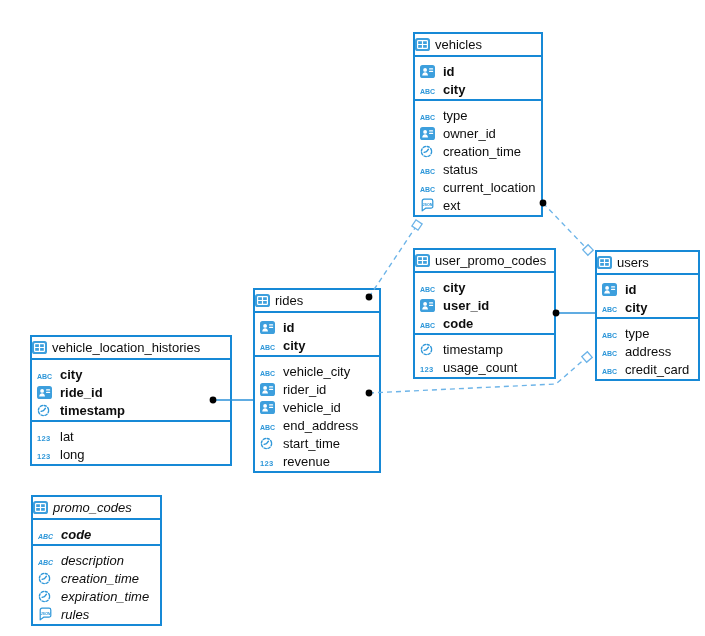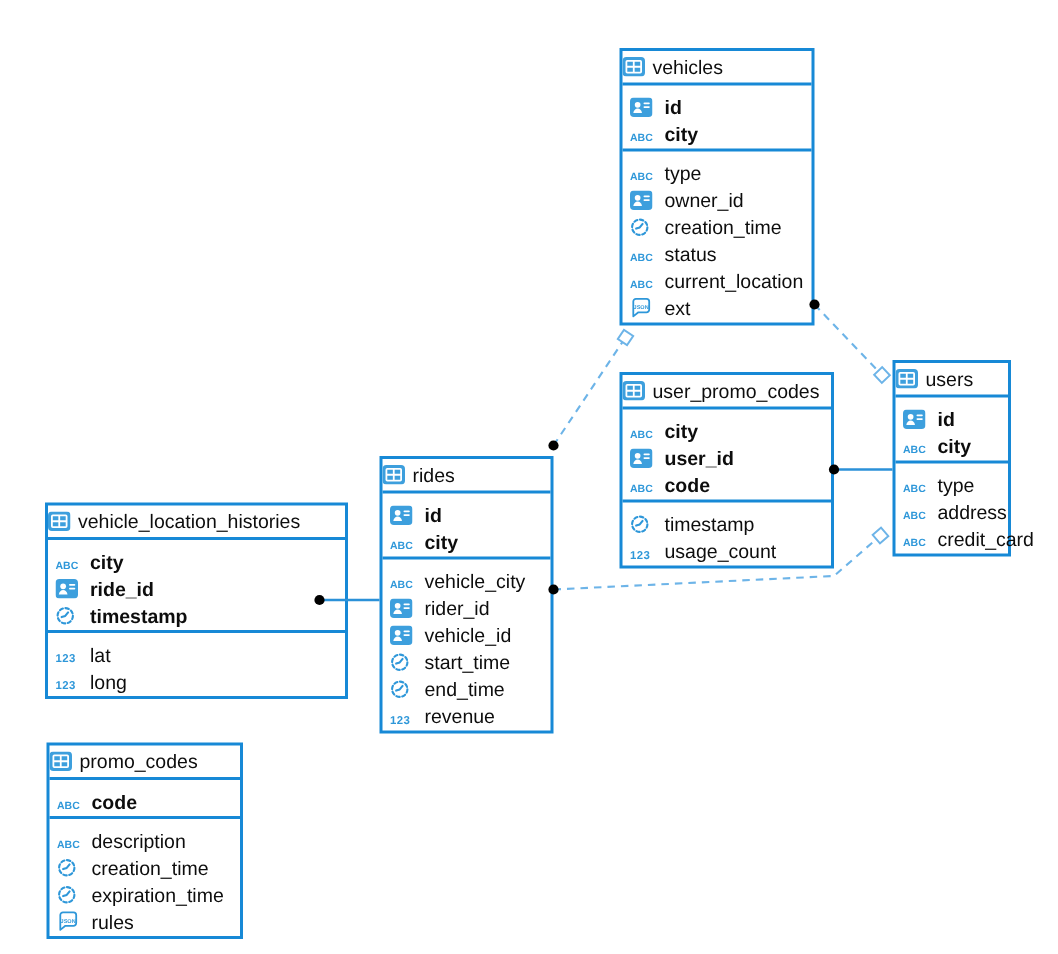--- a/index.html
+++ b/index.html
@@ -167,21 +167,21 @@
         <div class="frow">
           <span class="fi">
             <svg width="17" height="10" viewBox="0 0 17 10">
       <text x="0" y="8.4" font-size="7.6" font-weight="bold" fill="#2e97d9" font-family="Liberation Sans,sans-serif" letter-spacing="0.3">123</text>
             </svg>
           </span>
           <span class="fname">usage_count</span>
         </div>
       </div>
     </div>
-    <div class="tbl" style="left: 595px; top: 240px; width: 79px;">
+    <div class="tbl" style="left: 595px; top: 250px; width: 105px;">
       <div class="tbl-h">
         <span class="fi" style="width: 15px;">
           <svg width="15" height="13" viewBox="0 0 15 13">
       <rect x="0" y="0" width="15" height="13" rx="2.6" fill="#3d9fdd"></rect>
       <rect x="2.6" y="2.6" width="9.8" height="7.8" rx="0.6" fill="none" stroke="#fff" stroke-width="1.2"></rect>
       <path d="M2.6 6.5h9.8M7.5 2.6v7.8" stroke="#fff" stroke-width="1.2"></path>
           </svg>
         </span>
         <span class="tname">users</span>
       </div>
@@ -226,21 +226,21 @@
         <div class="frow">
           <span class="fi">
             <svg width="17" height="10" viewBox="0 0 17 10">
       <text x="0" y="8.2" font-size="7" font-weight="bold" fill="#2e97d9" font-family="Liberation Sans,sans-serif" letter-spacing="0">ABC</text>
             </svg>
           </span>
           <span class="fname">credit_card</span>
         </div>
       </div>
     </div>
-    <div class="tbl" style="left: 253px; top: 304px; width: 116px;">
+    <div class="tbl" style="left: 253px; top: 288px; width: 128px;">
       <div class="tbl-h">
         <span class="fi" style="width: 15px;">
           <svg width="15" height="13" viewBox="0 0 15 13">
       <rect x="0" y="0" width="15" height="13" rx="2.6" fill="#3d9fdd"></rect>
       <rect x="2.6" y="2.6" width="9.8" height="7.8" rx="0.6" fill="none" stroke="#fff" stroke-width="1.2"></rect>
       <path d="M2.6 6.5h9.8M7.5 2.6v7.8" stroke="#fff" stroke-width="1.2"></path>
           </svg>
         </span>
         <span class="tname">rides</span>
       </div>
@@ -291,38 +291,37 @@
       <rect x="0" y="0" width="15" height="13" rx="2.6" fill="#3d9fdd"></rect>
       <circle cx="5.1" cy="4.9" r="1.9" fill="#fff"></circle>
       <path d="M2.2 10.4c.3-2.1 1.5-3.1 2.9-3.1s2.6 1 2.9 3.1z" fill="#fff"></path>
       <path d="M9.6 3.9h3M9.6 6.4h3" stroke="#fff" stroke-width="1.2" stroke-linecap="round"></path>
             </svg>
           </span>
           <span class="fname">vehicle_id</span>
         </div>
         <div class="frow">
           <span class="fi">
+            <svg width="17" height="10" viewBox="0 0 17 10">
+      <text x="0" y="8.2" font-size="7" font-weight="bold" fill="#2e97d9" font-family="Liberation Sans,sans-serif" letter-spacing="0">ABC</text>
+            </svg>
+          </span>
+          <span class="fname">end_address</span>
+        </div>
+        <div class="frow">
+          <span class="fi">
             <svg width="13" height="13" viewBox="0 0 13 13">
       <circle cx="6.5" cy="6.5" r="5.1" fill="none" stroke="#2e97d9" stroke-width="1.4" stroke-dasharray="2.3 1.7" stroke-linecap="round"></circle>
       <path d="M6.5 6.6L8.4 4.3M6.5 6.6L4.1 7.4" stroke="#2e97d9" stroke-width="1.4" stroke-linecap="round"></path>
             </svg>
           </span>
           <span class="fname">start_time</span>
         </div>
         <div class="frow">
           <span class="fi">
-            <svg width="13" height="13" viewBox="0 0 13 13">
-      <circle cx="6.5" cy="6.5" r="5.1" fill="none" stroke="#2e97d9" stroke-width="1.4" stroke-dasharray="2.3 1.7" stroke-linecap="round"></circle>
-      <path d="M6.5 6.6L8.4 4.3M6.5 6.6L4.1 7.4" stroke="#2e97d9" stroke-width="1.4" stroke-linecap="round"></path>
-            </svg>
-          </span>
-          <span class="fname">end_time</span>
-        </div>
-        <div class="frow">
-          <span class="fi">
             <svg width="17" height="10" viewBox="0 0 17 10">
       <text x="0" y="8.4" font-size="7.6" font-weight="bold" fill="#2e97d9" font-family="Liberation Sans,sans-serif" letter-spacing="0.3">123</text>
             </svg>
           </span>
           <span class="fname">revenue</span>
         </div>
       </div>
     </div>
     <div class="tbl" style="left: 30px; top: 335px; width: 202px;">
       <div class="tbl-h">
@@ -377,21 +376,21 @@
         <div class="frow">
           <span class="fi">
             <svg width="17" height="10" viewBox="0 0 17 10">
       <text x="0" y="8.4" font-size="7.6" font-weight="bold" fill="#2e97d9" font-family="Liberation Sans,sans-serif" letter-spacing="0.3">123</text>
             </svg>
           </span>
           <span class="fname">long</span>
         </div>
       </div>
     </div>
-    <div class="tbl" style="left: 31px; top: 495px; width: 131px;">
+    <div class="tbl" style="left: 31px; top: 495px; width: 131px; font-style: italic;">
       <div class="tbl-h">
         <span class="fi" style="width: 15px;">
           <svg width="15" height="13" viewBox="0 0 15 13">
       <rect x="0" y="0" width="15" height="13" rx="2.6" fill="#3d9fdd"></rect>
       <rect x="2.6" y="2.6" width="9.8" height="7.8" rx="0.6" fill="none" stroke="#fff" stroke-width="1.2"></rect>
       <path d="M2.6 6.5h9.8M7.5 2.6v7.8" stroke="#fff" stroke-width="1.2"></path>
           </svg>
         </span>
         <span class="tname">promo_codes</span>
       </div>

